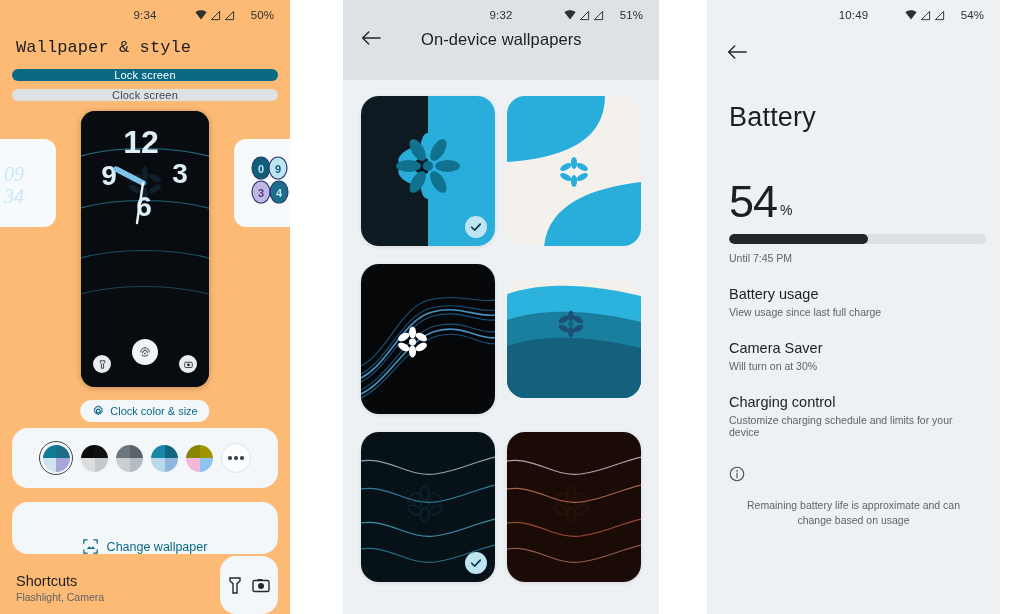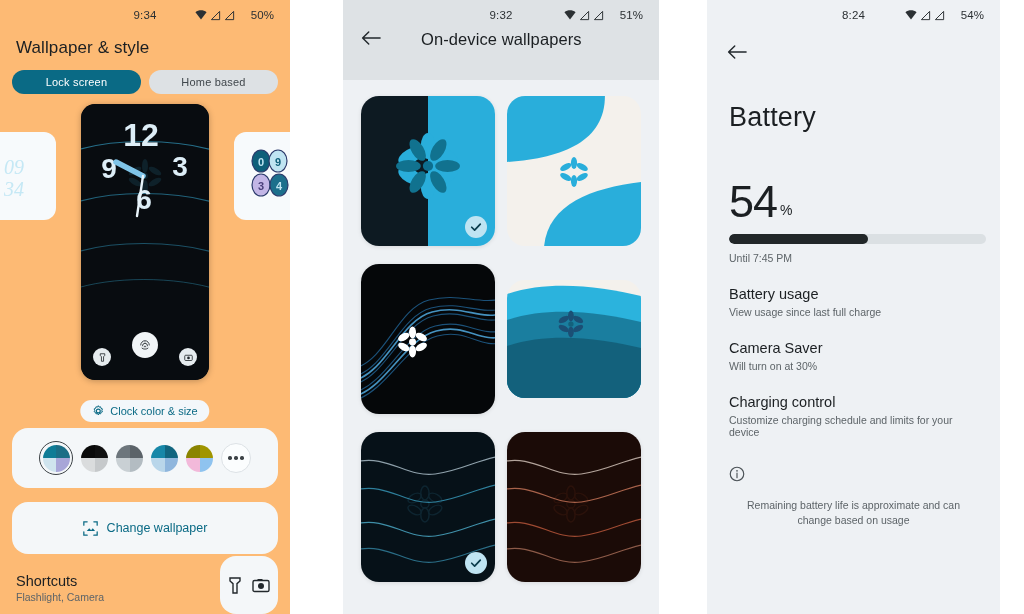--- a/index.html
+++ b/index.html
@@ -32,22 +32,23 @@
     font-size: 11.5px; color: #2b3033;
   }
   .ico-wifi { width: 12px; height: 12px; }
   .ico-sig { width: 11px; height: 11px; }
   .sb-batt { margin-left: 13px; font-size: 11.5px; }
 
   
   .a-title {
     font-size: 17px; color: #1b1f22; padding: 8px 16px 0 16px;
     letter-spacing: .1px;
-  }
-  .seg-wrap { display: flex; gap: 8px; padding: 12px 12px 0 12px; }
+    font-family: Liberation Mono, monospace;
+  }
+  .seg-wrap { display: flex; gap: 8px; padding: 12px 12px 0 12px; flex-direction: column; }
   .seg {
     flex: 1; height: 24px; border-radius: 14px;
     display: flex; align-items: center; justify-content: center;
     font-size: 11px; letter-spacing: .2px; cursor: pointer;
   }
   .seg.on { background: #0a6a85; color: #ffffff; }
   .seg.off { background: #dde1e4; color: #40474c; }
 
   
   .preview-row {
@@ -106,21 +107,21 @@
     width: 30px; height: 30px; border-radius: 50%;
     border: 1px solid #dde2e6; background: #fbfdfe;
     display: flex; align-items: center; justify-content: center;
     gap: 2.5px; cursor: pointer;
   }
   .dot3 { width: 3.4px; height: 3.4px; border-radius: 50%; background: #3d4347; }
 
   .change-card {
     position: absolute; left: 12px; right: 12px; top: 502px;
     height: 52px; background: #f4f7f9; border-radius: 16px;
-    display: flex; align-items: center; justify-content: center;
+    display: flex; align-items: flex-end; justify-content: center;
     gap: 9px; font-size: 12.5px; color: #0a6a85; cursor: pointer;
   }
 
   .shortcuts-row {
     position: absolute; left: 0; right: 0; top: 562px; height: 52px;
     display: flex; align-items: center; padding-left: 16px;
   }
   .sc-title { font-size: 14.5px; color: #1b1f22; }
   .sc-sub { font-size: 10.5px; color: #5d6468; margin-top: 2px; }
   .sc-chip {
@@ -193,21 +194,21 @@
             <path d="M14 2v12H2z" fill="none" stroke="#2b3033" stroke-width="1.4"></path>
           </svg>
         <span class="sb-batt">50%</span>
       </span>
     </div>
 
     <div class="a-title">Wallpaper &amp; style</div>
 
     <div class="seg-wrap">
       <div class="seg on">Lock screen</div>
-      <div class="seg off">Home based</div>
+      <div class="seg off">Clock screen</div>
     </div>
 
     <div class="preview-row">
 
       <div class="side-card side-left">
         <svg width="48" height="56" viewBox="0 0 48 56">
           <text x="8" y="26" font-family="Liberation Serif, serif" font-size="20" font-style="italic" fill="#c5e8f5">09</text>
           <text x="8" y="48" font-family="Liberation Serif, serif" font-size="20" font-style="italic" fill="#c5e8f5">34</text>
         </svg>
       </div>
@@ -538,21 +539,21 @@
 
       </div>
     </div>
   </div>
 
   <div class="gap2"></div>
 
   <div class="panel panel-c">
 
     <div class="statusbar">
-      <span class="sb-time">8:24</span>
+      <span class="sb-time">10:49</span>
       <span class="sb-right">
         <svg class="ico-wifi" viewBox="0 0 16 16">
             <path d="M8 14 0.6 4.2C2.7 2.6 5.3 1.7 8 1.7s5.3.9 7.4 2.5z" fill="#2b3033"></path>
           </svg>
         <svg class="ico-sig" viewBox="0 0 16 16">
             <path d="M14 2v12H2z" fill="none" stroke="#2b3033" stroke-width="1.4"></path>
           </svg>
         <svg class="ico-sig" viewBox="0 0 16 16">
             <path d="M14 2v12H2z" fill="none" stroke="#2b3033" stroke-width="1.4"></path>
           </svg>

